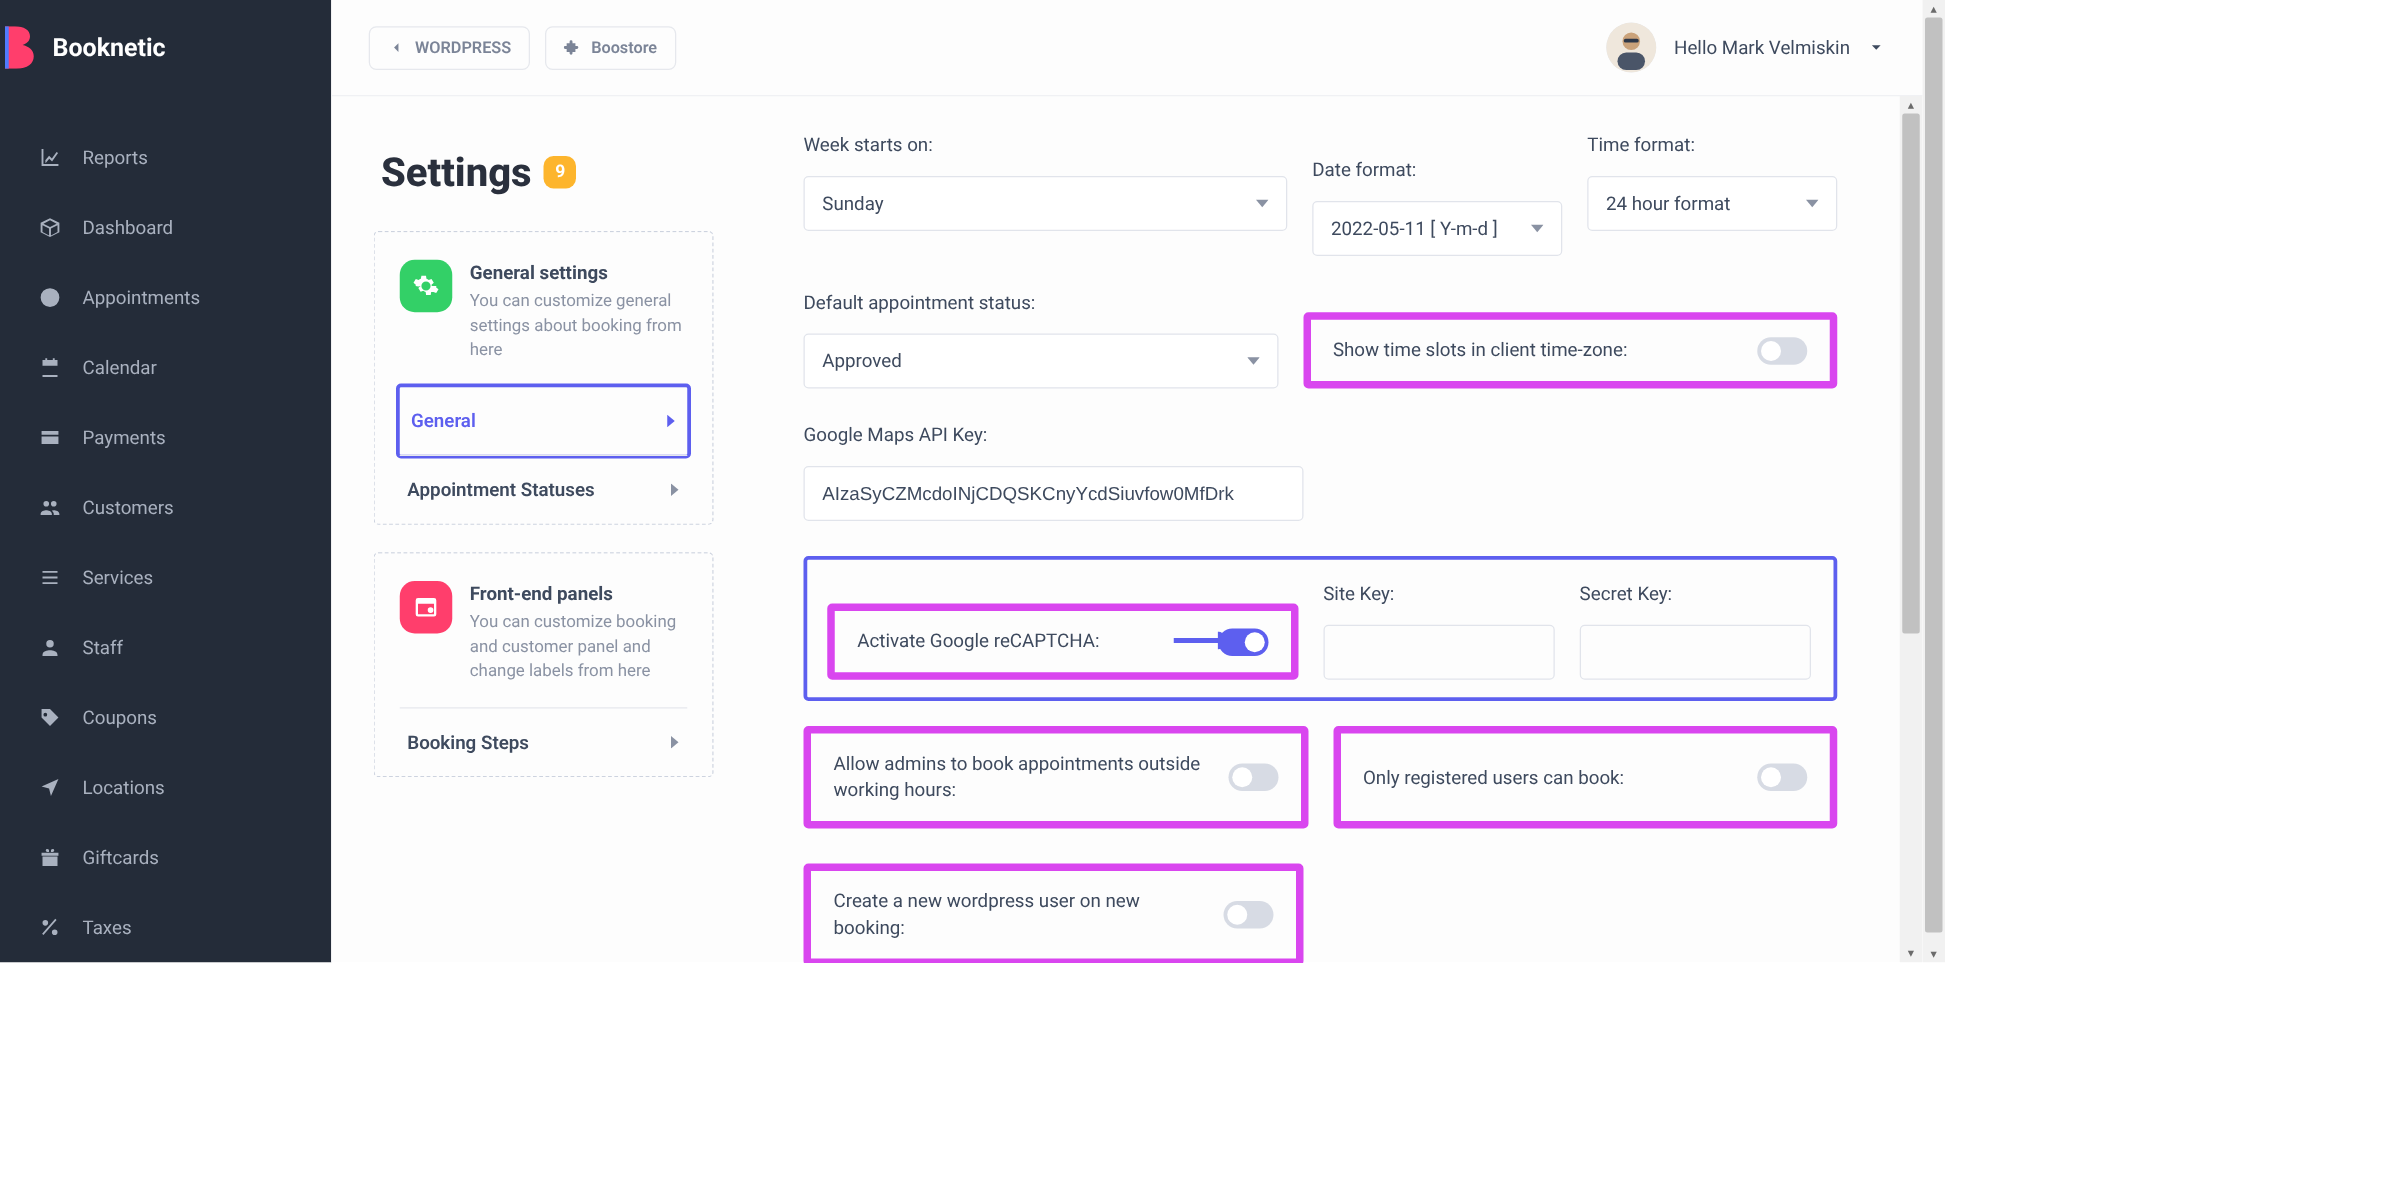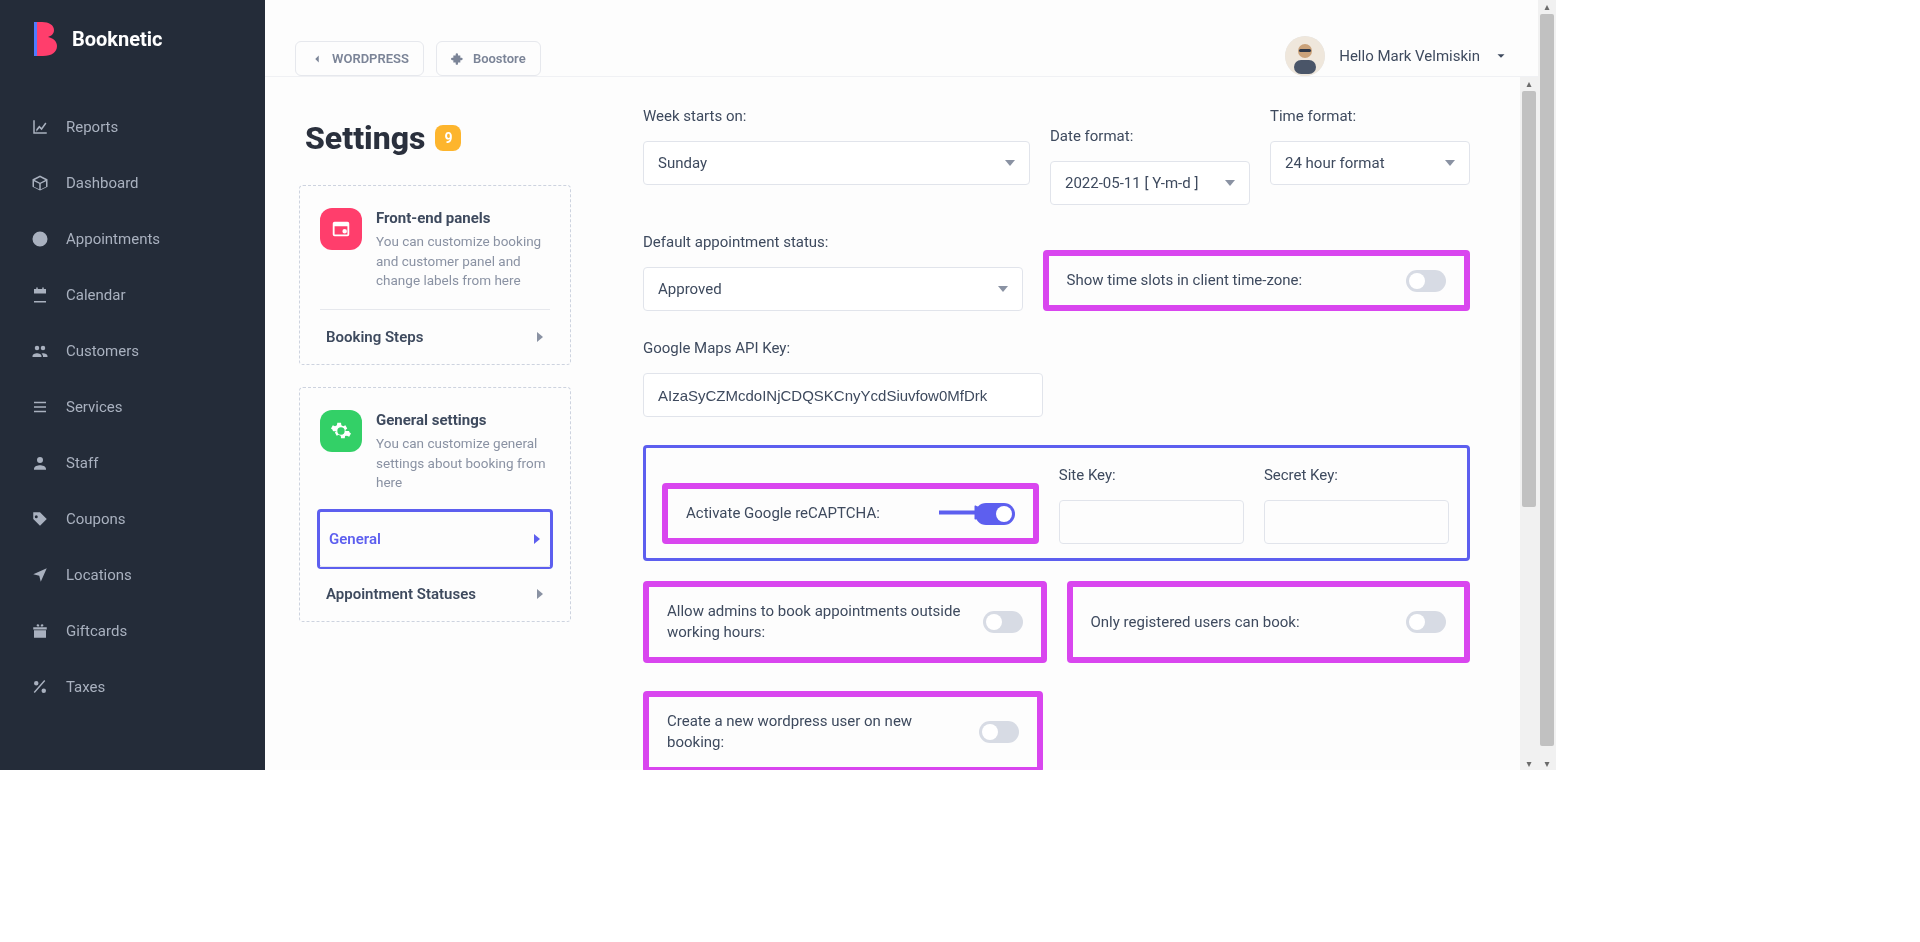--- a/index.html
+++ b/index.html
@@ -1,32 +1,32 @@
 <!DOCTYPE html>
 <html><head>
 <meta charset="utf-8">
 <style>
 * { margin: 0; padding: 0; box-sizing: border-box; }
 body { font-family: -apple-system, BlinkMacSystemFont, "Segoe UI", Roboto, "Helvetica Neue", Arial, sans-serif; background: #fff; color: #3e4a5e; overflow: hidden; }
 .app { display: flex; width: 1556px; height: 770px; }
 
 
 .sidebar { width: 265px; background: #242c39; color: #a9b1bf; display: flex; flex-direction: column; }
-.sidebar-logo { height: 77px; display: flex; align-items: center; padding-left: 30px; gap: 12px; }
+.sidebar-logo { height: 77px; display: flex; align-items: center; gap: 12px; }
 .logo-mark { width: 30px; height: 34px; position: relative; }
 .logo-mark svg { display:block; }
 .sidebar-title { color: #fff; font-weight: 700; font-size: 20px; }
 .sidebar-nav { display: flex; flex-direction: column; padding-top: 22px; }
 .nav-item { display: flex; align-items: center; gap: 16px; padding: 18px 30px; color: #a9b1bf; font-size: 15px; cursor: pointer; }
 .nav-item .nav-icon { width: 20px; height: 20px; display:flex; align-items:center; justify-content:center; }
 .nav-icon svg { width: 18px; height: 18px; fill: #a9b1bf; }
 
 
 .main { flex:1; display:flex; flex-direction:column; background:#fdfdfd; }
-.topbar { height: 77px; border-bottom: 1px solid #f0f1f4; display:flex; align-items:flex-end; justify-content:space-between; padding: 0 30px; }
+.topbar { height: 77px; border-bottom: 1px solid #f0f1f4; display:flex; align-items:center; justify-content:space-between; padding: 0 30px; }
 .breadcrumbs { display:flex; gap:12px; }
 .crumb { border:1px solid #e6e8ed; border-radius:6px; padding: 9px 14px; display:flex; align-items:center; gap:8px; color:#7b8497; font-weight:600; font-size:13px; cursor:pointer; }
 .crumb svg { width:14px; height:14px; fill:#7b8497; }
 .user-area { display:flex; align-items:center; gap:14px; cursor:pointer; }
 .avatar { width:40px; height:40px; border-radius:50%; background:#e5e5e5; overflow:hidden; display:flex; align-items:center; justify-content:center;}
 .avatar svg { width:40px; height:40px; }
 .user-name { font-size:15px; color:#3e4a5e; }
 .chev-down { width:14px; height:14px; fill:#3e4a5e; }
 
 
@@ -125,20 +125,28 @@
           <span class="nav-icon">
             <svg viewBox="0 0 24 24">
               <path d="M7 2h2v2h6V2h2v2h3v18H4V4h3V2zm13 8H4v10h16V10z"></path>
             </svg>
           </span>
           <span>Calendar</span>
         </div>
       <div class="nav-item">
           <span class="nav-icon">
             <svg viewBox="0 0 24 24">
+              <path d="M3 5h18v4H3V5zm0 6h18v8H3v-8zm3 2h5v2H6v-2z"></path>
+            </svg>
+          </span>
+          <span>Payments</span>
+        </div>
+      <div class="nav-item">
+          <span class="nav-icon">
+            <svg viewBox="0 0 24 24">
               <path d="M8 11a3 3 0 1 0 0-6 3 3 0 0 0 0 6zm8 0a3 3 0 1 0 0-6 3 3 0 0 0 0 6zM2 19c0-3 4-4 6-4s6 1 6 4v1H2v-1zm12-3.5c1-.3 2-.5 2-.5 2 0 6 1 6 4v1h-6v-1c0-1.5-.9-2.7-2-3.5z"></path>
             </svg>
           </span>
           <span>Customers</span>
         </div>
       <div class="nav-item">
           <span class="nav-icon">
             <svg viewBox="0 0 24 24">
               <path d="M4 5h16v2H4V5zm0 6h16v2H4v-2zm0 6h16v2H4v-2z"></path>
             </svg>
@@ -221,43 +229,20 @@
     </div>
 
     <div class="content">
 
       <div class="settings-col">
         <div class="settings-title">
           <span>Settings</span>
           <span class="badge">9</span>
         </div>
 
-        <div class="dashed-card">
-          <div class="card-head">
-            <div class="card-icon ci-pink">
-              <svg viewBox="0 0 24 24">
-                  <path d="M5 4h14a2 2 0 0 1 2 2v12a2 2 0 0 1-2 2H5a2 2 0 0 1-2-2V6a2 2 0 0 1 2-2zm0 5v9h14V9H5zm11 3a2.5 2.5 0 1 1 0 5 2.5 2.5 0 0 1 0-5z"></path>
-                </svg>
-            </div>
-            <div>
-              <div class="card-title">Front-end panels</div>
-              <div class="card-desc">You can customize booking and customer panel and change labels from here</div>
-            </div>
-          </div>
-          <div class="card-divider"></div>
-          <div class="sub-list">
-            <div class="sub-item">
-              <span>Booking Steps</span>
-              <svg viewBox="0 0 8 10">
-                  <path d="M1 0l6 5-6 5V0z"></path>
-                </svg>
-            </div>
-          </div>
-        </div>
-
         <div class="dashed-card" style="padding-bottom:0;">
           <div class="card-head">
             <div class="card-icon ci-green">
               <svg viewBox="0 0 24 24">
                   <path d="M12 8a4 4 0 1 0 0 8 4 4 0 0 0 0-8zm9 4a7 7 0 0 1-.1 1.2l2 1.6-2 3.4-2.4-1a7 7 0 0 1-2 .1l-.4 2.6h-4l-.4-2.6a7 7 0 0 1-2-1.2l-2.4 1-2-3.4 2-1.6A7 7 0 0 1 3 12c0-.4 0-.8.1-1.2l-2-1.6 2-3.4 2.4 1a7 7 0 0 1 2-1.2L8 3h4l.4 2.6a7 7 0 0 1 2 1.2l2.4-1 2 3.4-2 1.6c.1.4.2.8.2 1.2z"></path>
                 </svg>
             </div>
             <div>
               <div class="card-title">General settings</div>
               <div class="card-desc">You can customize general settings about booking from here</div>
@@ -268,20 +253,43 @@
             <div class="highlight-box" style="border-bottom-left-radius:4px;border-bottom-right-radius:4px;">
               <div class="sub-item active">
                 <span>General</span>
                 <svg viewBox="0 0 8 10">
                     <path d="M1 0l6 5-6 5V0z"></path>
                   </svg>
               </div>
             </div>
             <div class="sub-item">
               <span>Appointment Statuses</span>
+              <svg viewBox="0 0 8 10">
+                  <path d="M1 0l6 5-6 5V0z"></path>
+                </svg>
+            </div>
+          </div>
+        </div>
+
+        <div class="dashed-card">
+          <div class="card-head">
+            <div class="card-icon ci-pink">
+              <svg viewBox="0 0 24 24">
+                  <path d="M5 4h14a2 2 0 0 1 2 2v12a2 2 0 0 1-2 2H5a2 2 0 0 1-2-2V6a2 2 0 0 1 2-2zm0 5v9h14V9H5zm11 3a2.5 2.5 0 1 1 0 5 2.5 2.5 0 0 1 0-5z"></path>
+                </svg>
+            </div>
+            <div>
+              <div class="card-title">Front-end panels</div>
+              <div class="card-desc">You can customize booking and customer panel and change labels from here</div>
+            </div>
+          </div>
+          <div class="card-divider"></div>
+          <div class="sub-list">
+            <div class="sub-item">
+              <span>Booking Steps</span>
               <svg viewBox="0 0 8 10">
                   <path d="M1 0l6 5-6 5V0z"></path>
                 </svg>
             </div>
           </div>
         </div>
       </div>
 
       <div class="form-col">
         <div class="row">

